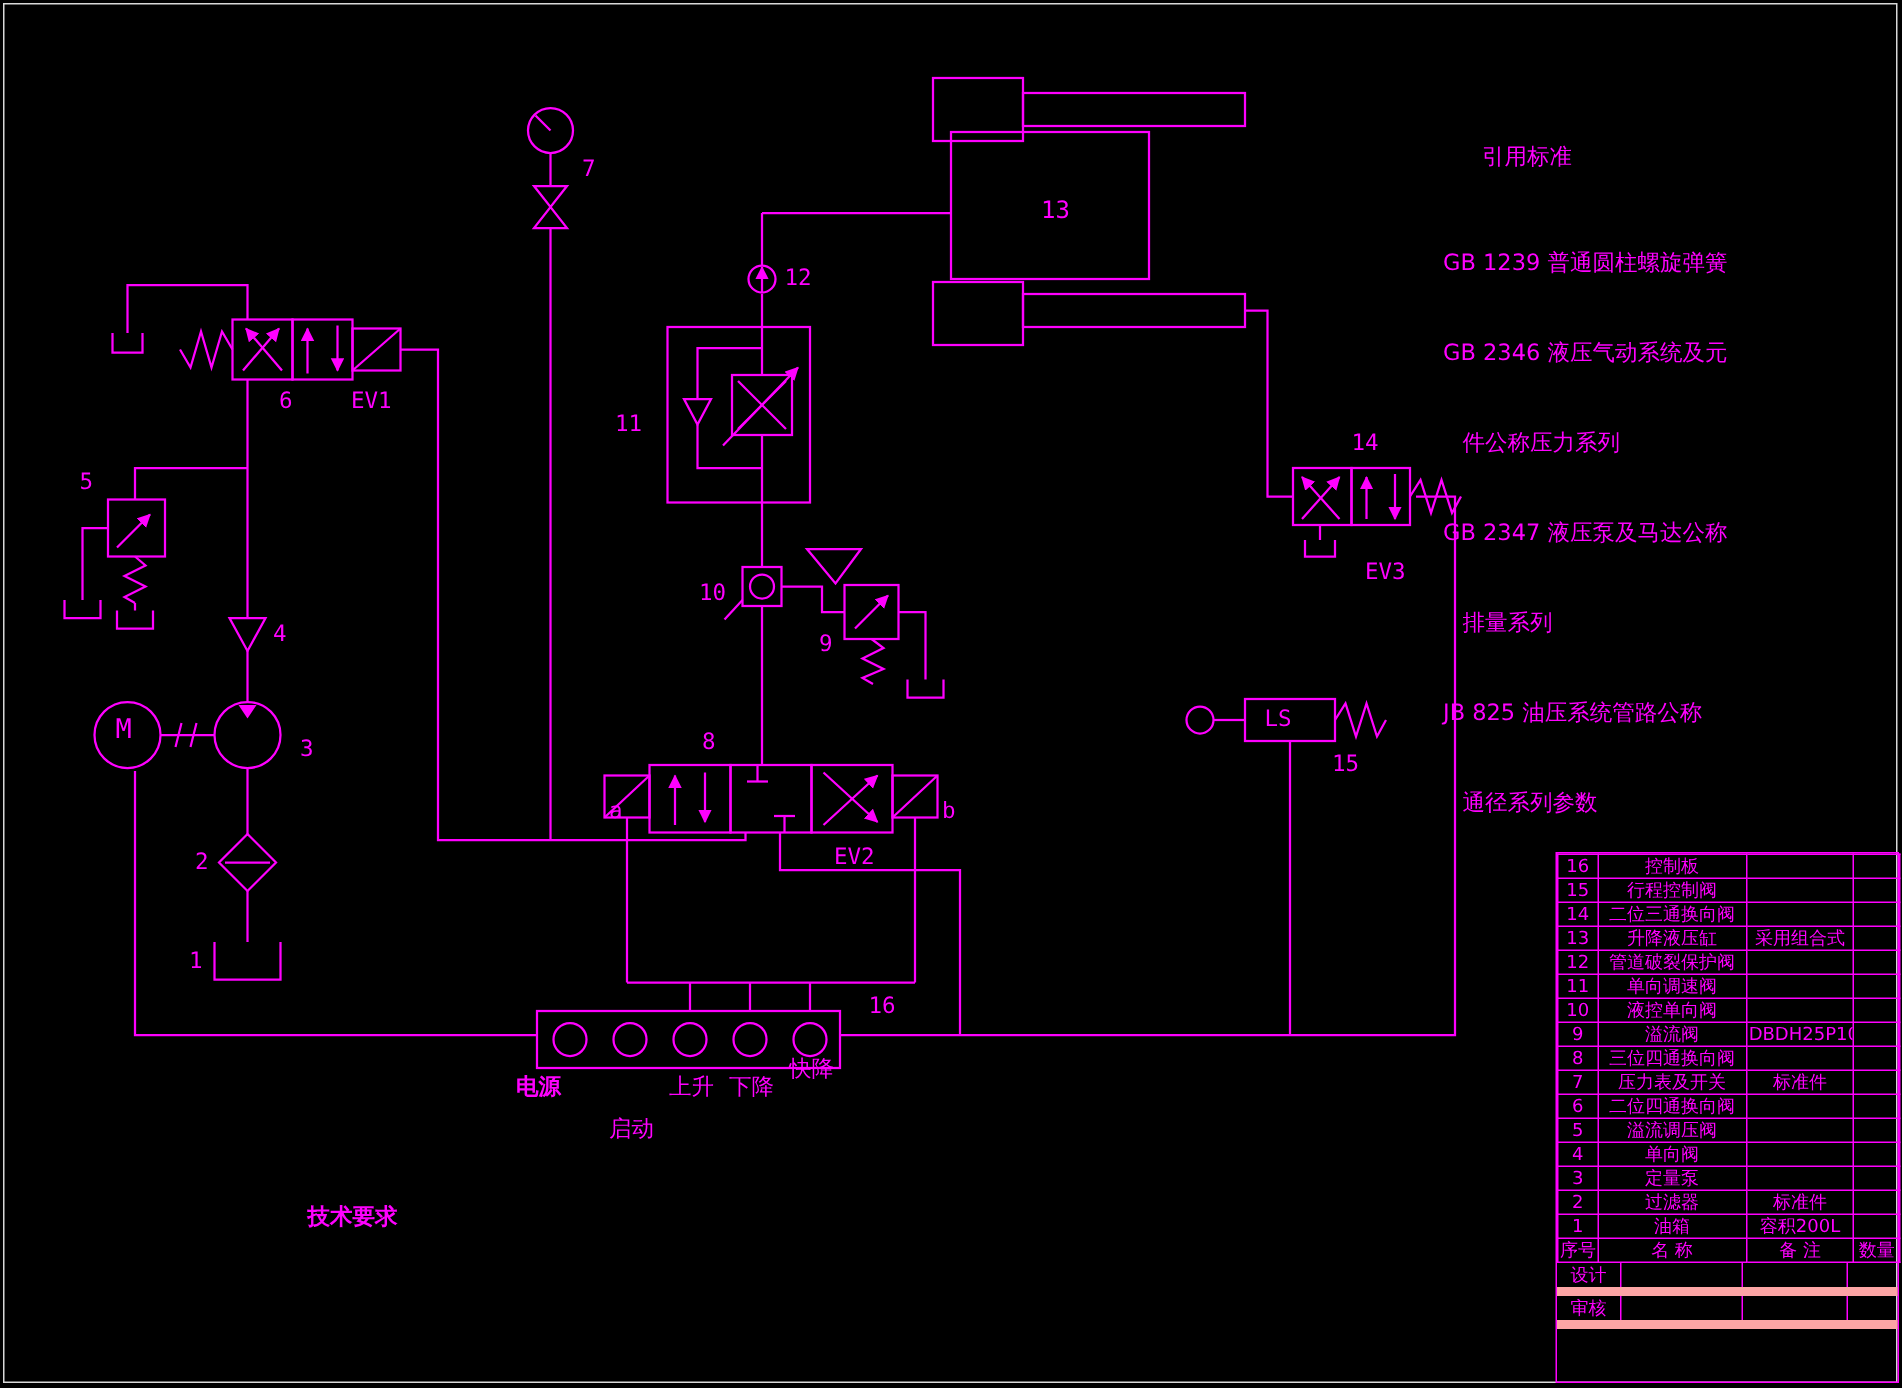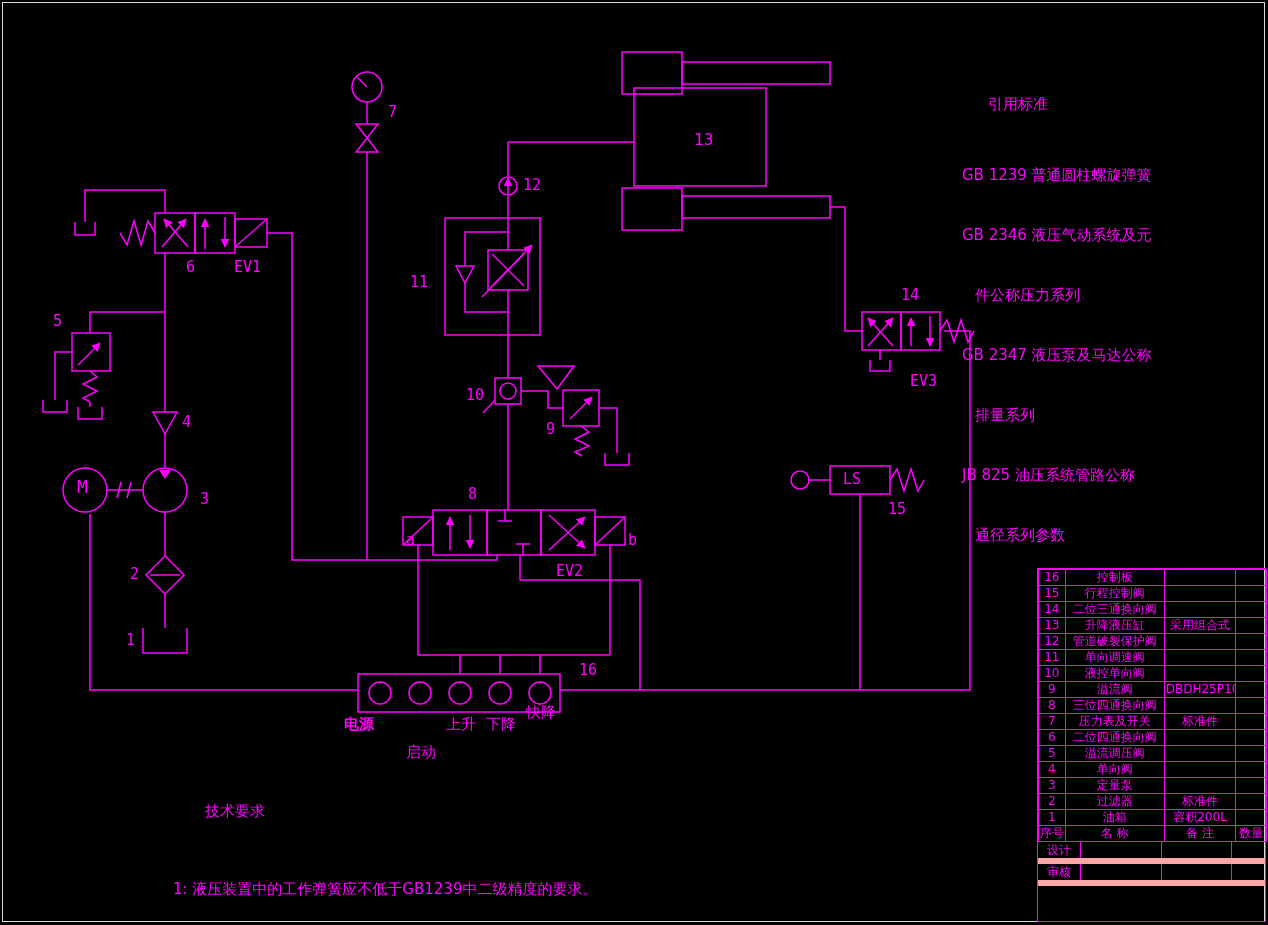--- a/index.html
+++ b/index.html
@@ -10,21 +10,21 @@
   .s{stroke:#ff00ff;stroke-width:1.5;fill:none;}
   .sf{fill:#ff00ff;stroke:none;}
   .lbl{position:absolute;color:#ff00ff;font-size:15px;line-height:16px;white-space:pre;
        font-family:"DejaVu Sans Mono","DejaVu Sans",monospace;}
   .lbl.big{font-size:16px;}
   .lbl.m{font-size:18px;}
   .std{position:absolute;left:962px;top:54px;color:#ff00ff;font-size:15px;line-height:20px;white-space:pre;}
   .std .st-title{margin-left:26px;margin-bottom:11px;}
   .std .ind{margin-left:13px;}
   .tech{position:absolute;left:173px;top:746px;color:#ff00ff;font-size:15px;line-height:26px;white-space:pre;}
-  .tech .t-title{margin-left:32px;}
+  .tech .t-title{margin-left:32px;font-weight:bold;}
   .tblock{position:absolute;left:1037px;top:568px;width:229px;height:354px;
           border:1px solid #ff00ff;color:#ff00ff;box-sizing:border-box;}
   .ptable{border-collapse:collapse;table-layout:fixed;width:229px;font-size:12px;}
   .ptable td{border:1px solid #ff00ff;height:15px;line-height:15px;padding:0 1px;text-align:center;
              white-space:nowrap;overflow:hidden;}
   .c-seq{width:26px;} .c-name{width:97px;} .c-note{width:70px;} .c-qty{width:30px;}
   .row-dr{height:16px;border-bottom:6px solid #fca5a5;display:flex;font-size:12px;line-height:16px;}
   .row-dr .c1{width:42px;border-right:1px solid #ff00ff;text-align:center;}
   .row-dr .c2{width:80px;border-right:1px solid #ff00ff;}
   .row-dr .c3{width:69px;border-right:1px solid #ff00ff;}
@@ -255,21 +255,20 @@
     <div>GB 2346 液压气动系统及元</div>
     <div class="ind">件公称压力系列</div>
     <div>GB 2347 液压泵及马达公称</div>
     <div class="ind">排量系列</div>
     <div>JB 825 油压系统管路公称</div>
     <div class="ind">通径系列参数</div>
   </div>
 
   <div class="tech">
     <div class="t-title">技术要求</div>
-    <div>1: 液压装置中的工作弹簧应不低于GB1239中二级精度的要求。</div>
     
     
     
   </div>
 
   <div class="tblock">
     <table class="ptable">
       <colgroup>
           <col class="c-seq">
           <col class="c-name">

